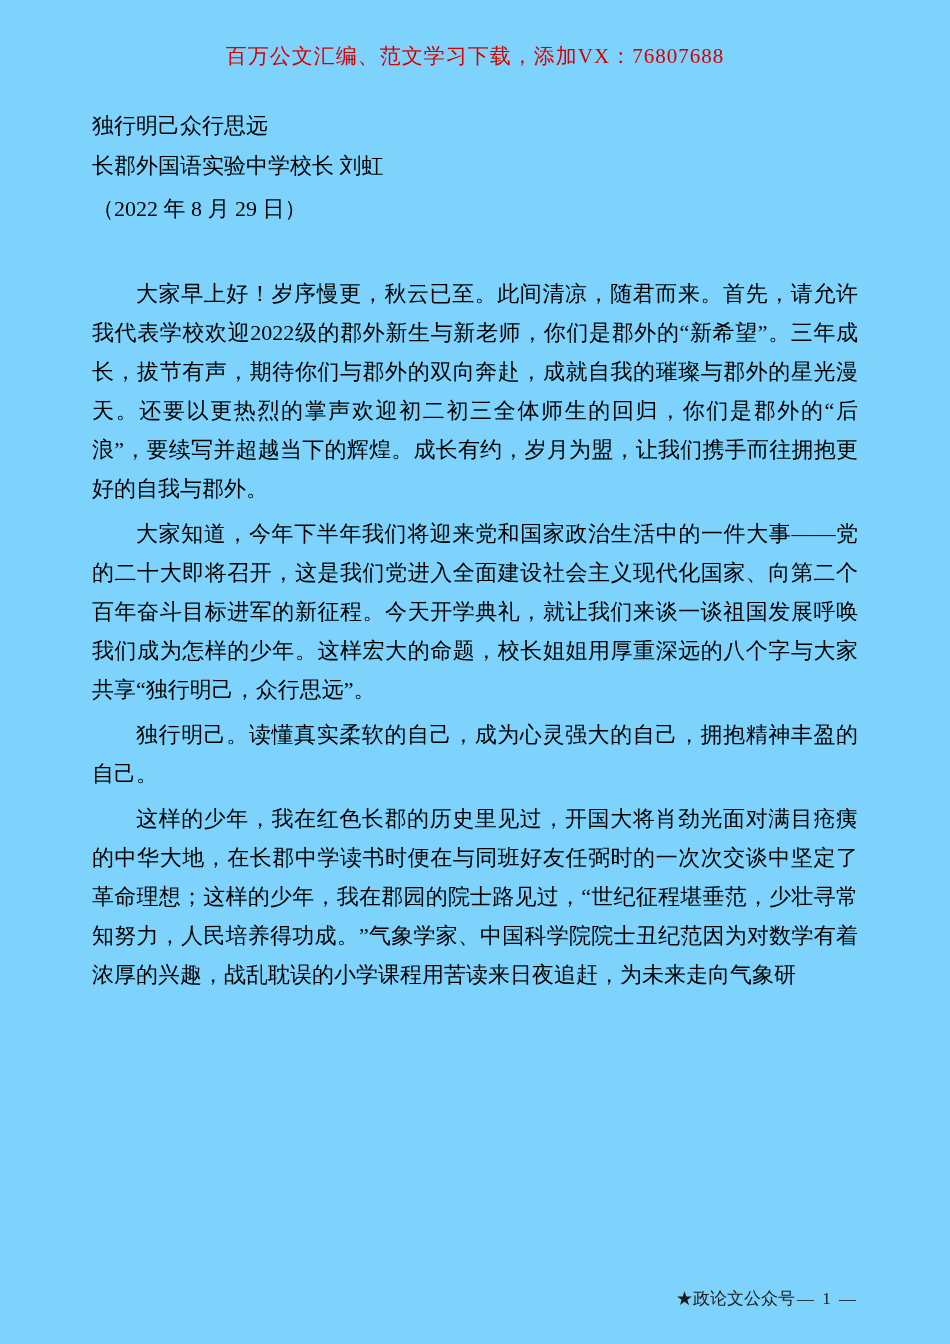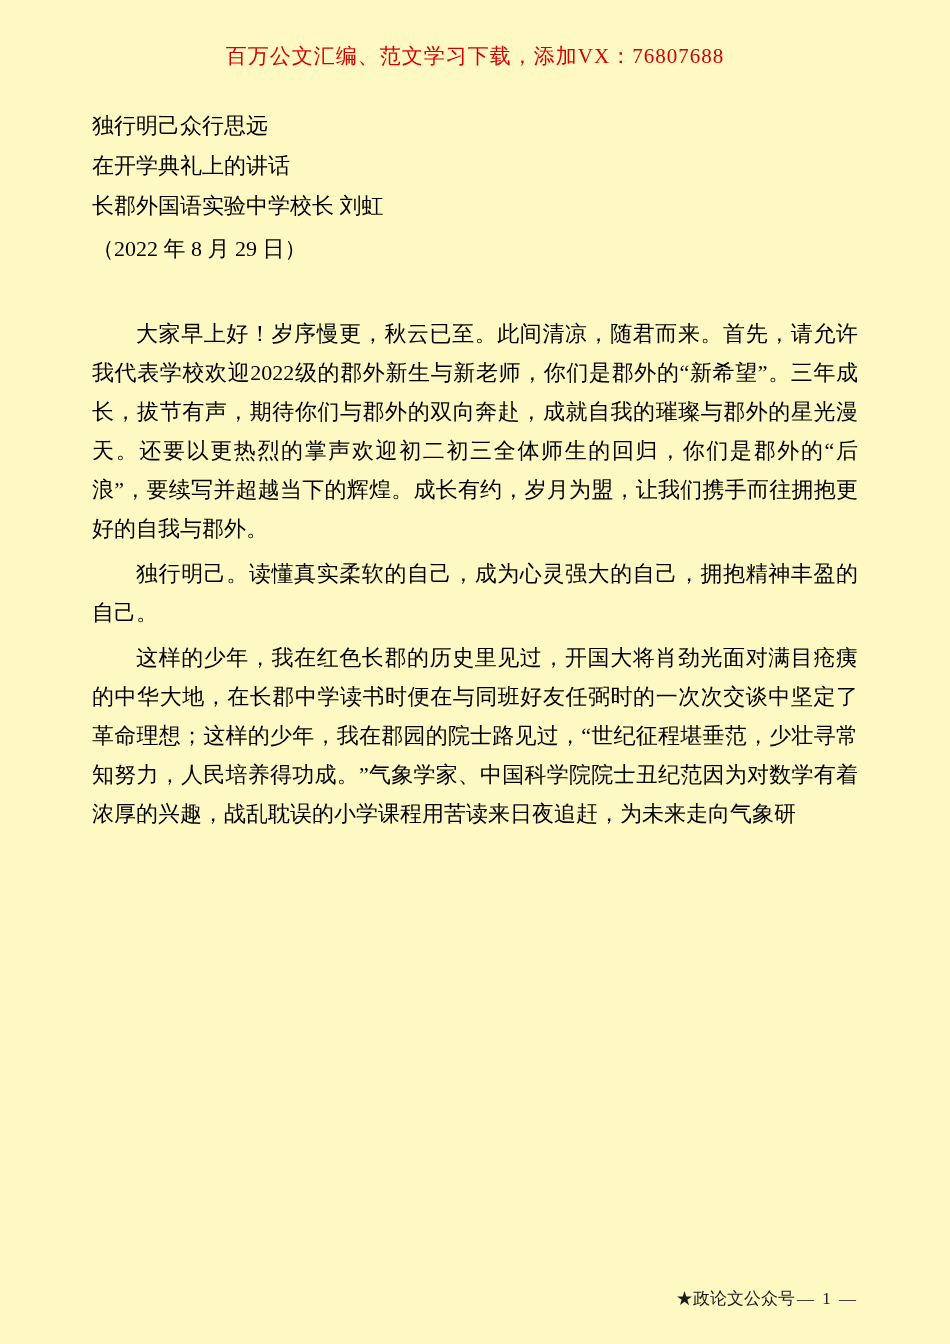--- a/index.html
+++ b/index.html
@@ -8,21 +8,21 @@
     font-family: "Liberation Serif", "DejaVu Serif", serif;
     width: 950px;
     height: 1344px;
     margin: 0 auto;
     position: relative;
     color: #000000;
   }
   .page {
     width: 950px;
     height: 1344px;
-    background: #fef9c3;
+    background: #7dd3fc;
     padding: 42px 92px 0 92px;
     position: relative;
   }
   .promo-header {
     text-align: center;
     color: #d40000;
     font-size: 21px;
     letter-spacing: 1px;
     margin-bottom: 36px;
     font-weight: 400;
@@ -74,27 +74,27 @@
 </style>
 </head>
 <body>
 
 <div class="page">
 
   <div class="promo-header">百万公文汇编、范文学习下载，添加VX：76807688</div>
 
   <div class="title-block">
     <div class="title-line">独行明己众行思远</div>
-    <div class="title-line">在开学典礼上的讲话</div>
     <div class="title-line">长郡外国语实验中学校长 刘虹</div>
     <div class="date-line">（2022 年 8 月 29 日）</div>
   </div>
 
   <div class="body-text">
     <p class="para">大家早上好！岁序慢更，秋云已至。此间清凉，随君而来。首先，请允许我代表学校欢迎2022级的郡外新生与新老师，你们是郡外的“新希望”。三年成长，拔节有声，期待你们与郡外的双向奔赴，成就自我的璀璨与郡外的星光漫天。还要以更热烈的掌声欢迎初二初三全体师生的回归，你们是郡外的“后浪”，要续写并超越当下的辉煌。成长有约，岁月为盟，让我们携手而往拥抱更好的自我与郡外。</p>
+    <p class="para">大家知道，今年下半年我们将迎来党和国家政治生活中的一件大事——党的二十大即将召开，这是我们党进入全面建设社会主义现代化国家、向第二个百年奋斗目标进军的新征程。今天开学典礼，就让我们来谈一谈祖国发展呼唤我们成为怎样的少年。这样宏大的命题，校长姐姐用厚重深远的八个字与大家共享“独行明己，众行思远”。</p>
     <p class="para">独行明己。读懂真实柔软的自己，成为心灵强大的自己，拥抱精神丰盈的自己。</p>
     <p class="para">这样的少年，我在红色长郡的历史里见过，开国大将肖劲光面对满目疮痍的中华大地，在长郡中学读书时便在与同班好友任弼时的一次次交谈中坚定了革命理想；这样的少年，我在郡园的院士路见过，“世纪征程堪垂范，少壮寻常知努力，人民培养得功成。”气象学家、中国科学院院士丑纪范因为对数学有着浓厚的兴趣，战乱耽误的小学课程用苦读来日夜追赶，为未来走向气象研</p>
   </div>
 
   <div class="footer">
     <span>★政论文公众号</span>
     <span class="page-num">— 1 —</span>
   </div>
 
 </div>

